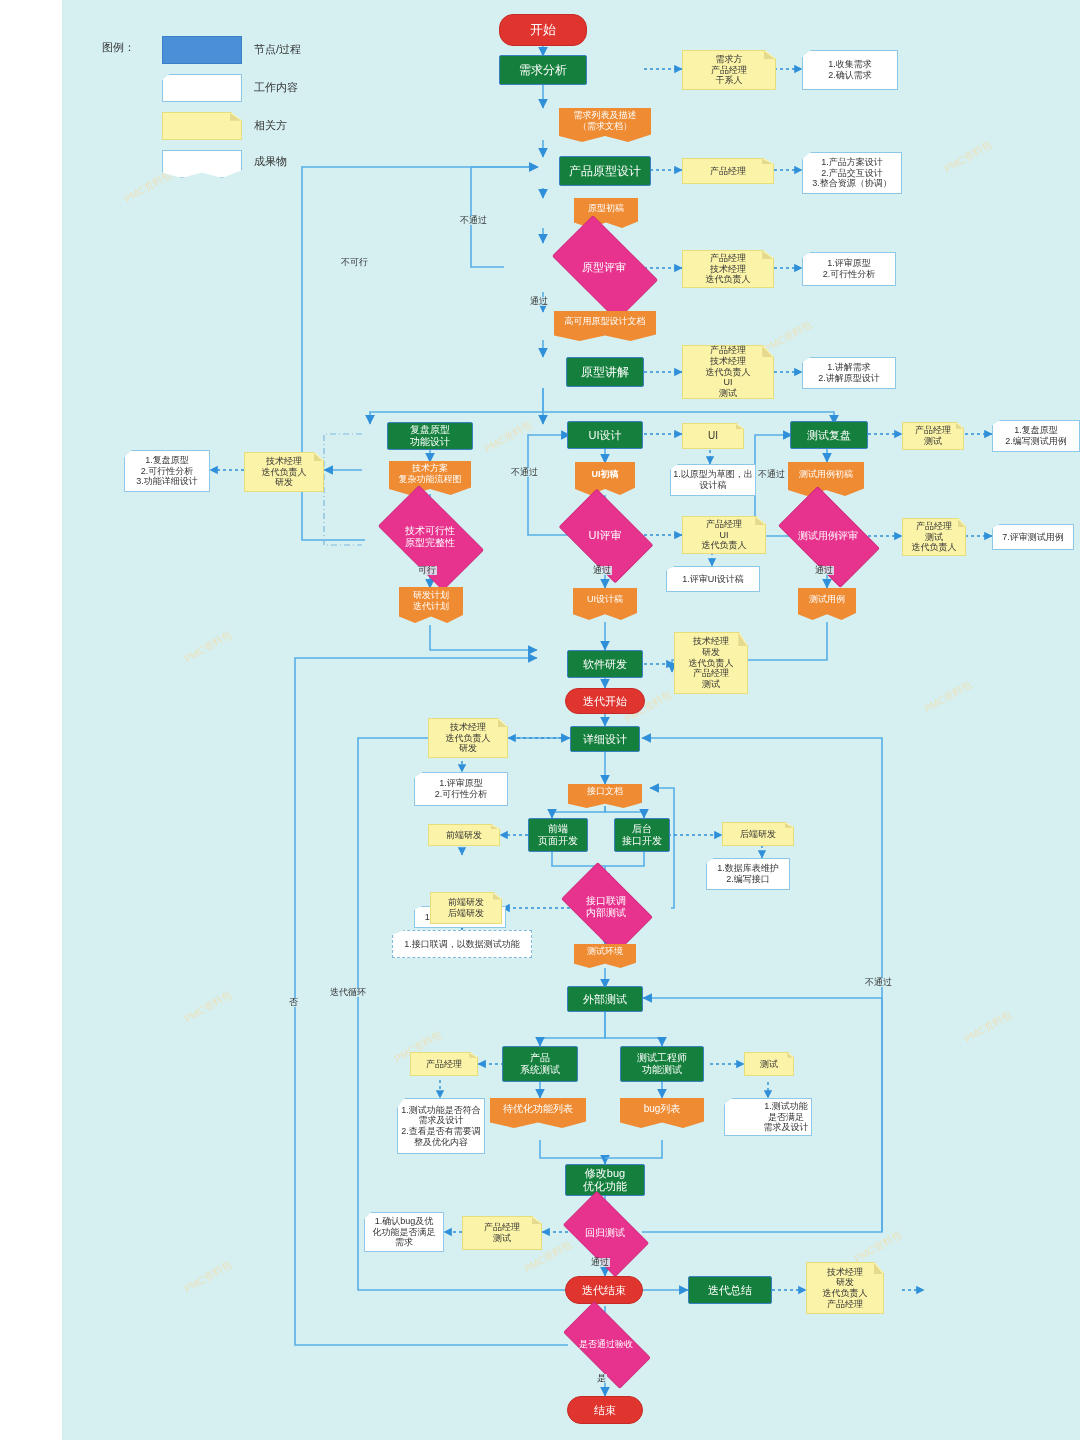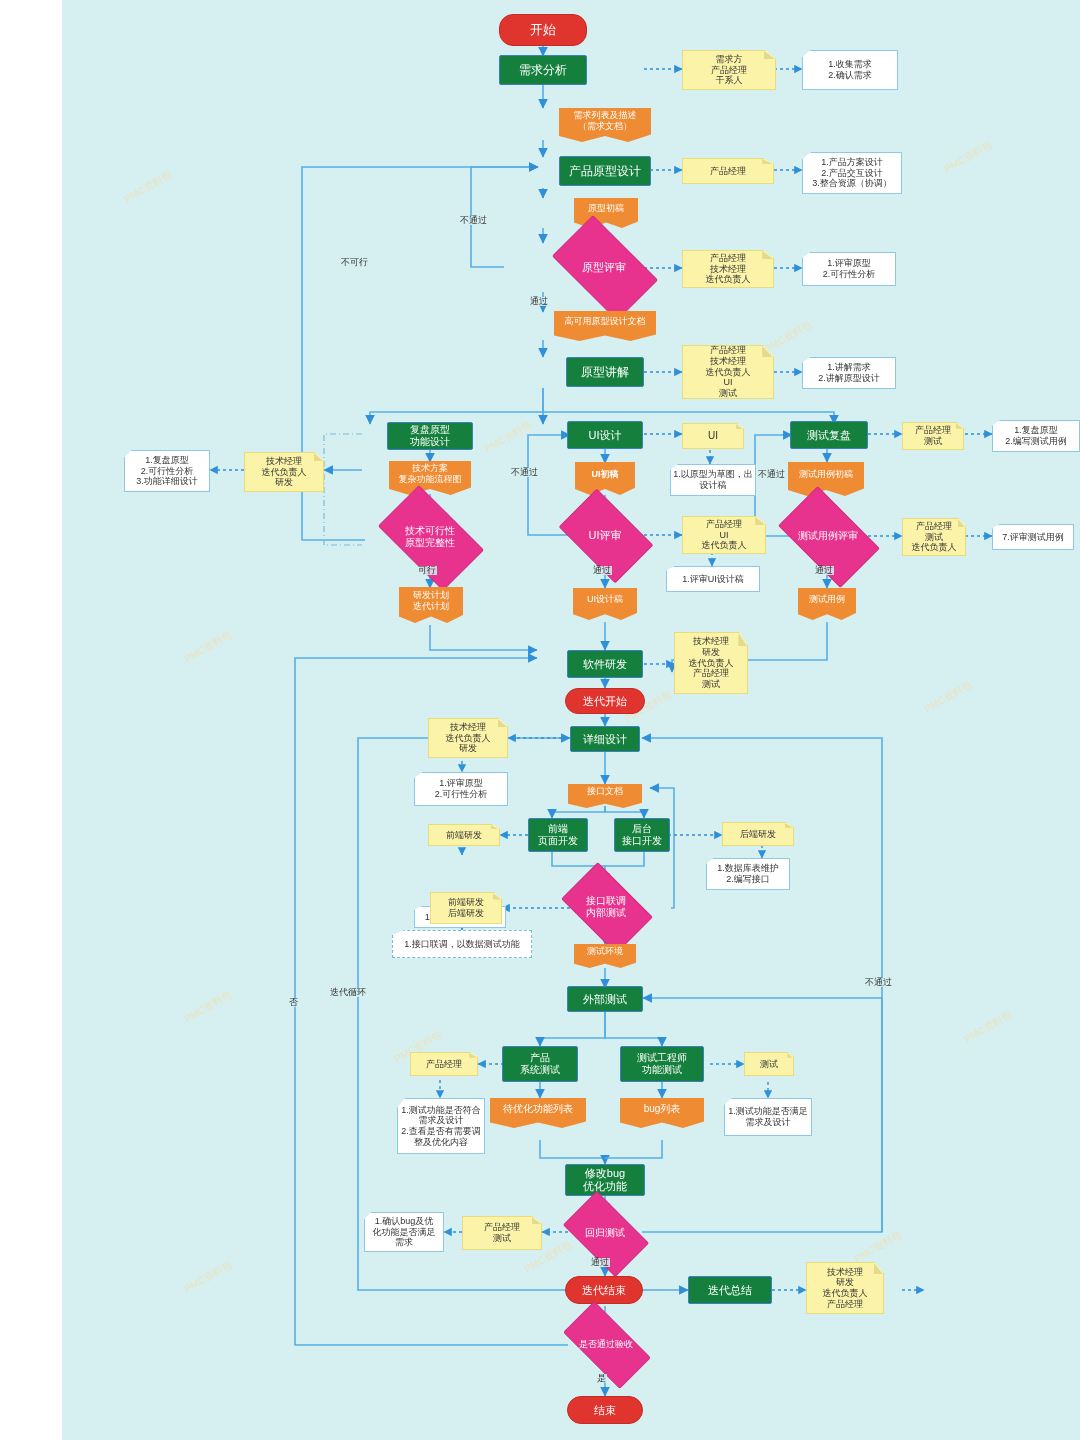--- a/index.html
+++ b/index.html
@@ -228,20 +228,33 @@
         <path d="M400,1232 L382,1232" marker-end="url(#ar)"></path>
         <path d="M710,1290 L744,1290" marker-end="url(#ar)"></path>
         <path d="M840,1290 L862,1290" marker-end="url(#ar)"></path>
       </g>
 
       <g stroke="#7fb8dd" stroke-width="1.2" fill="none" stroke-dasharray="6,3,1,3">
         <path d="M300,434 L262,434 L262,545 L300,545"></path>
       </g>
     </svg>
 
+    <div id="legend">
+      <div class="ltitle">图例：</div>
+      <div class="lrow lg-blue" style="top:18px;"></div>
+      <div class="lname" style="top:24px;">节点/过程</div>
+      <div class="lrow lg-work" style="top:56px;"></div>
+      <div class="lname" style="top:62px;">工作内容</div>
+      <div class="lrow lg-party" style="top:94px;">
+          <span class="fold"></span>
+        </div>
+      <div class="lname" style="top:100px;">相关方</div>
+      <div class="lrow lg-doc" style="top:132px;"></div>
+      <div class="lname" style="top:136px;">成果物</div>
+    </div>
 
     <div class="node term" style="left:437px;top:14px;width:88px;height:32px;font-size:13px;">开始</div>
     <div class="node proc" style="left:437px;top:55px;width:88px;height:30px;font-size:12px;">需求分析</div>
     <div class="node party" style="left:620px;top:50px;width:94px;height:40px;font-size:9px;"><span class="fold"></span><span>需求方
 产品经理
 干系人</span></div>
     <div class="node work" style="left:740px;top:50px;width:96px;height:40px;font-size:9px;">1.收集需求
 2.确认需求</div>
 
     <div class="node doc" style="left:497px;top:108px;width:92px;height:34px;font-size:9px;">需求列表及描述
@@ -353,21 +366,21 @@
     <div class="node proc" style="left:440px;top:1046px;width:76px;height:36px;font-size:10px;">产品
 系统测试</div>
     <div class="node proc" style="left:558px;top:1046px;width:84px;height:36px;font-size:10px;">测试工程师
 功能测试</div>
     <div class="node party" style="left:348px;top:1052px;width:68px;height:24px;font-size:9px;"><span class="fold"></span><span>产品经理</span></div>
     <div class="node work" style="left:335px;top:1098px;width:88px;height:56px;font-size:9px;">1.测试功能是否符合
 需求及设计
 2.查看是否有需要调
 整及优化内容</div>
     <div class="node party" style="left:682px;top:1052px;width:50px;height:24px;font-size:9px;"><span class="fold"></span><span>测试</span></div>
-    <div class="node work" style="left:662px;top:1098px;width:88px;height:38px;font-size:9px;">1.测试功能是否满足
+    <div class="node work" style="left:662px;top:1098px;width:88px;height:38px;font-size:9px;padding-left:36px;">1.测试功能是否满足
 需求及设计</div>
 
     <div class="node doc" style="left:428px;top:1098px;width:96px;height:30px;font-size:10px;">待优化功能列表</div>
     <div class="node doc" style="left:558px;top:1098px;width:84px;height:30px;font-size:10px;">bug列表</div>
 
     <div class="node proc" style="left:503px;top:1164px;width:80px;height:32px;font-size:11px;">修改bug
 优化功能</div>
 
     <div class="node diamond" style="left:507px;top:1210px;width:72px;height:46px;font-size:10px;"><span class="dshape"></span><span class="dtext">回归测试</span></div>
     <div class="node party" style="left:400px;top:1216px;width:80px;height:34px;font-size:9px;"><span class="fold"></span><span>产品经理

